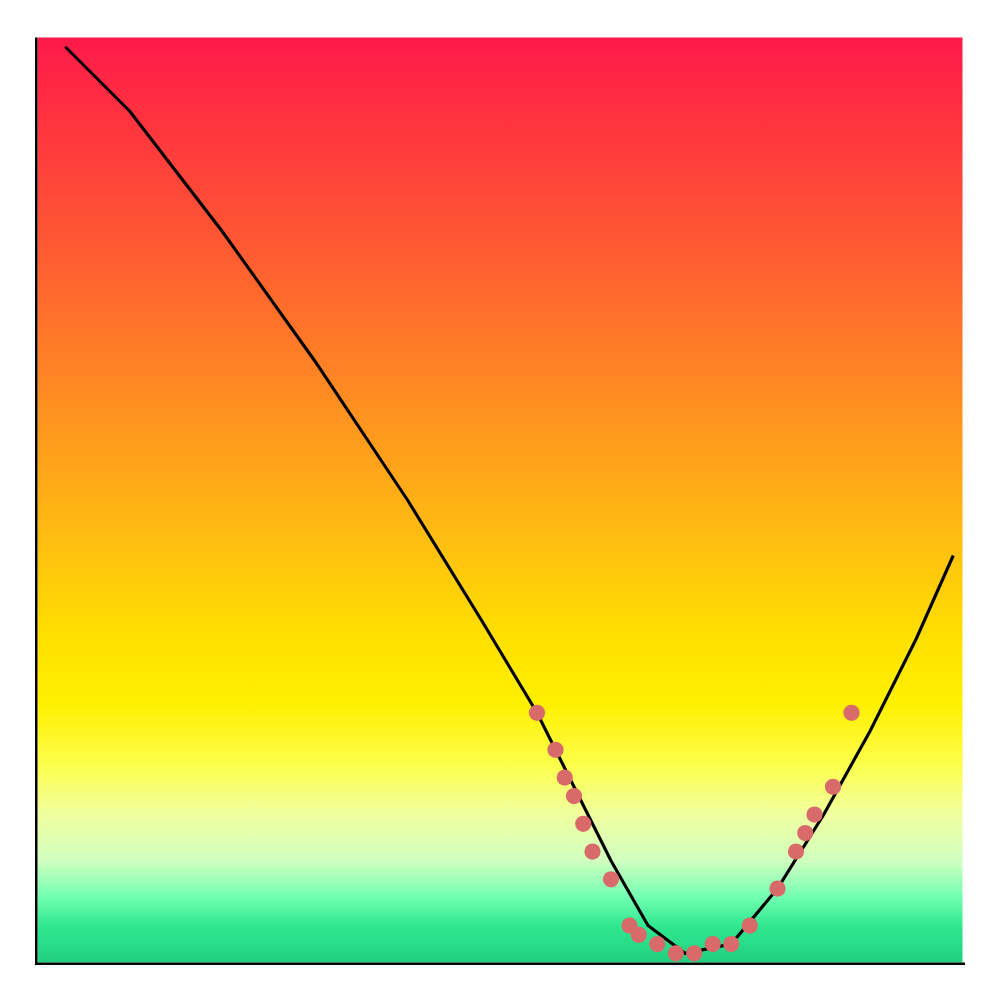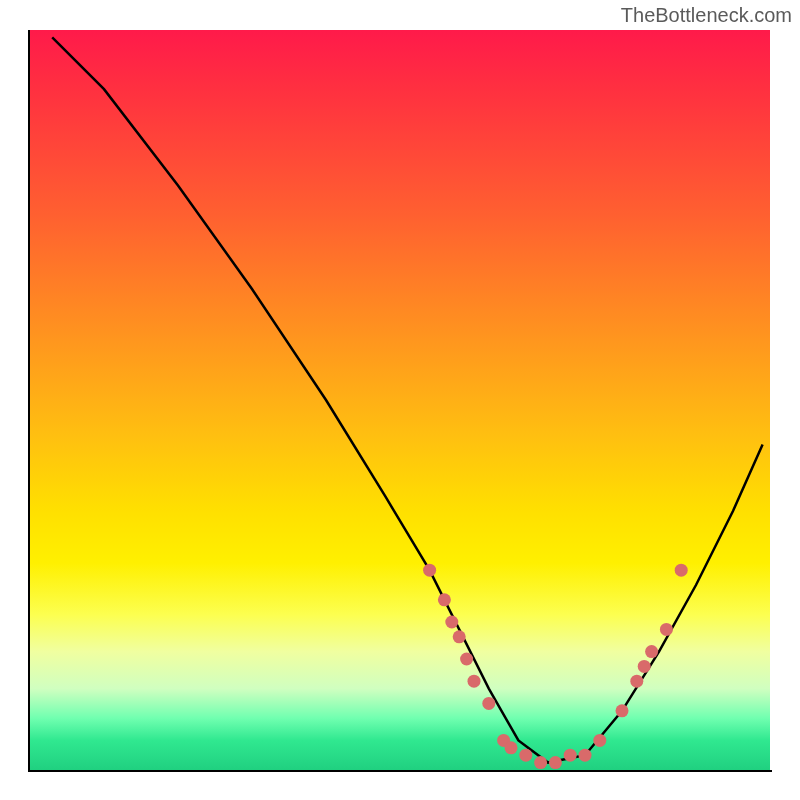--- a/index.html
+++ b/index.html
@@ -27,21 +27,20 @@
     );
   }
   .axis-left { position: absolute; left: 28px; top: 30px; width: 2px; height: 742px; background: #000; }
   .axis-bottom { position: absolute; left: 28px; top: 770px; width: 744px; height: 2px; background: #000; }
   svg.curve { position: absolute; left: 30px; top: 30px; width: 740px; height: 740px; }
 </style>
 </head>
 <body>
 
 <div class="container">
-  <div class="watermark">TheBottleneck.com</div>
   <div class="plot-area"></div>
   <div class="axis-left"></div>
   <div class="axis-bottom"></div>
   <svg class="curve" viewBox="0 0 740 740" preserveAspectRatio="none">
     <path id="curve-path" fill="none" stroke="#000000" stroke-width="2.5" d="M22.2 7.4 L74.0 59.2 L148.0 155.4 L222.0 259.0 L296.0 370.0 L355.2 466.2 L399.6 540.2 L429.2 599.4 L458.8 658.6 L488.4 710.4 L518.0 732.6 L555.0 725.2 L592.0 680.8 L629.0 621.6 L666.0 555.0 L703.0 481.0 L732.6 414.4"></path>
     <g id="dots-group">
         <circle cx="399.6" cy="540.2" r="6.5" fill="#d96a6a"></circle>
         <circle cx="414.4" cy="569.8" r="6.5" fill="#d96a6a"></circle>
         <circle cx="421.8" cy="592.0" r="6.5" fill="#d96a6a"></circle>
         <circle cx="429.2" cy="606.8" r="6.5" fill="#d96a6a"></circle>

